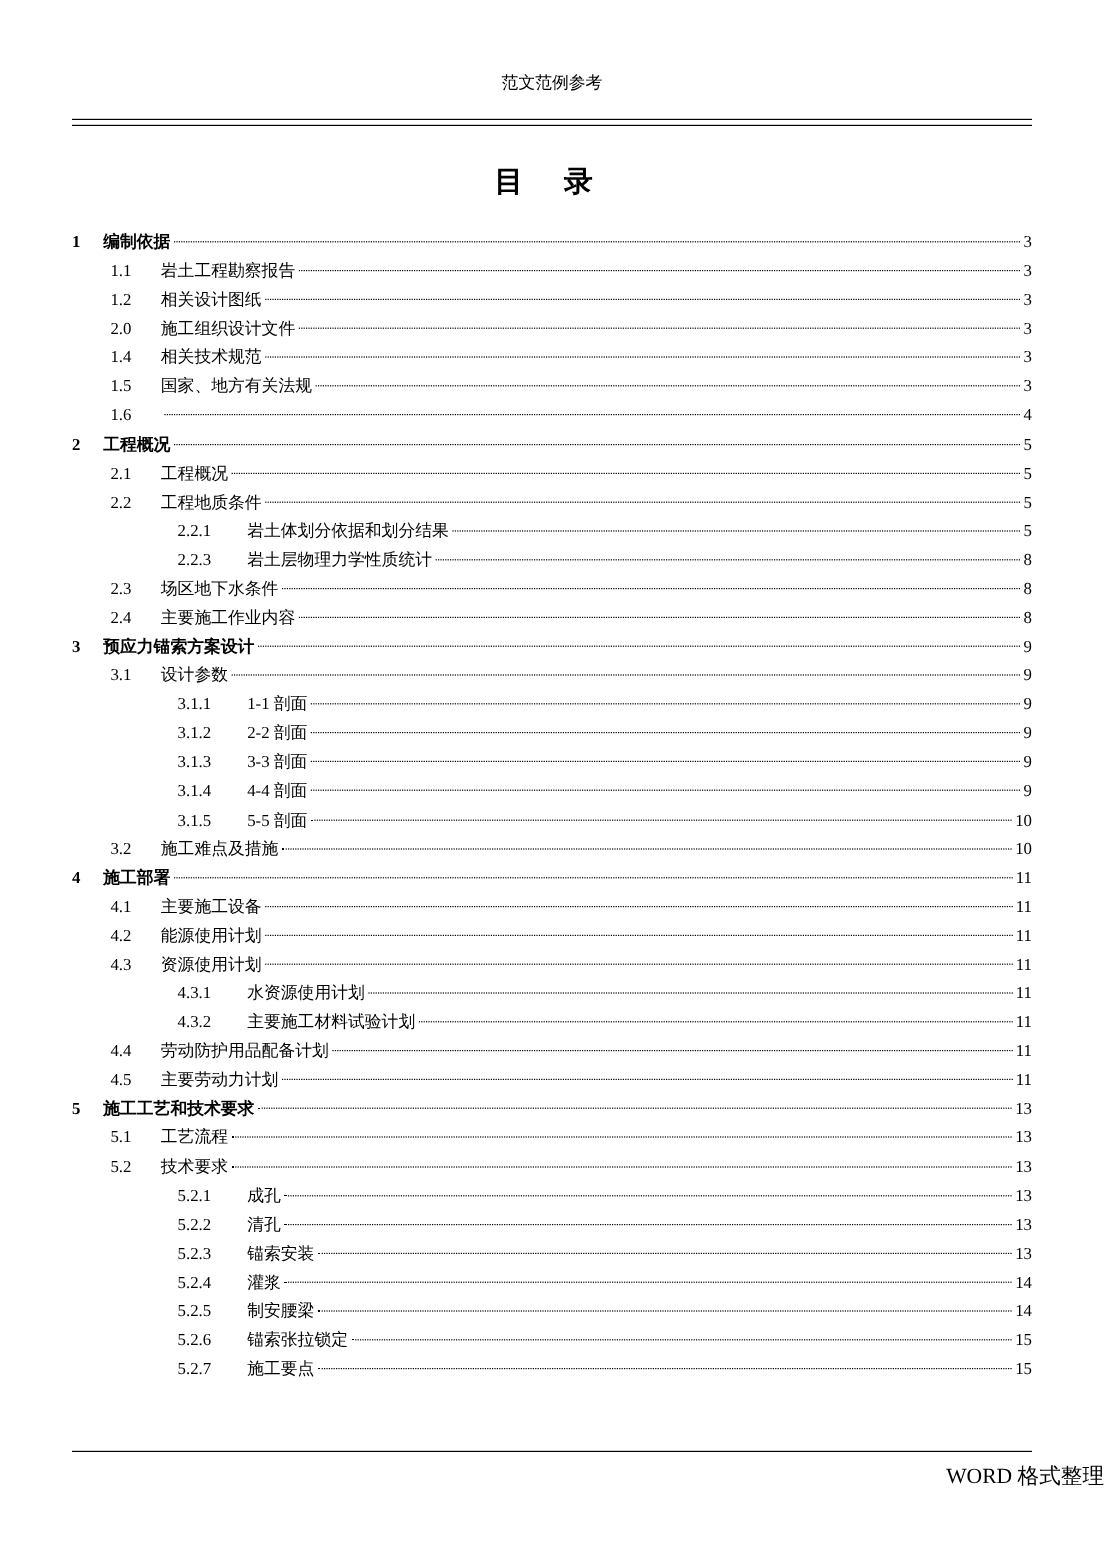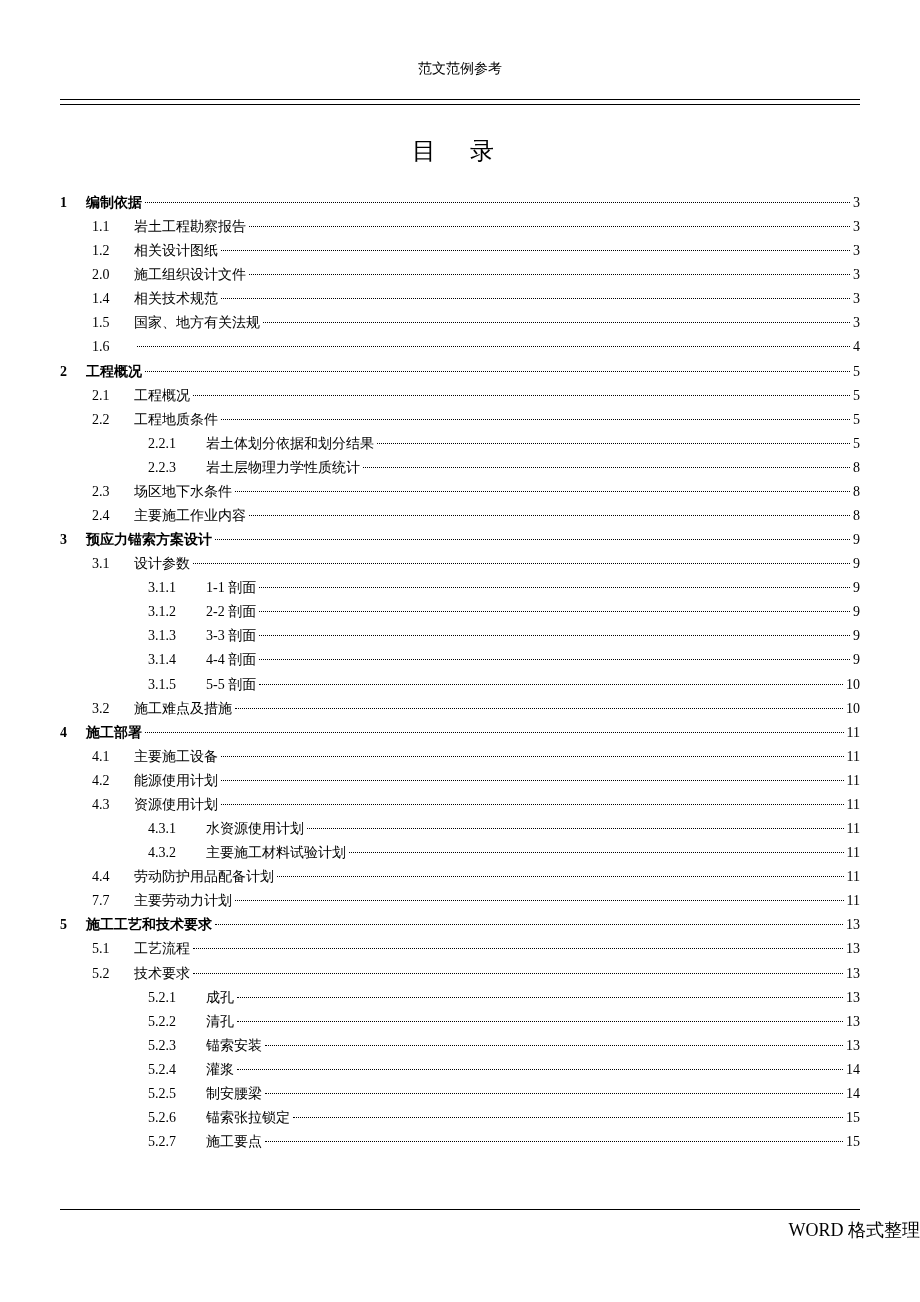--- a/index.html
+++ b/index.html
@@ -27,21 +27,21 @@
       border-bottom: 1px solid #000;
       margin-bottom: 4px;
     }
     .header-underline {
       border-bottom: 1px solid #000;
       margin-bottom: 30px;
     }
     .title {
       text-align: center;
       font-size: 24px;
-      font-weight: normal;
+      font-weight: bold;
       letter-spacing: 14px;
       margin-bottom: 24px;
     }
     .toc {
       font-size: 14px;
       line-height: 1.72;
     }
     .toc-row {
       display: flex;
       align-items: baseline;
@@ -274,21 +274,21 @@
         <span class="toc-dots"></span>
         <span class="toc-page">11</span>
       </div>
       <div class="toc-row lvl-2">
         <span class="toc-num">4.4</span>
         <span class="toc-label">劳动防护用品配备计划</span>
         <span class="toc-dots"></span>
         <span class="toc-page">11</span>
       </div>
       <div class="toc-row lvl-2">
-        <span class="toc-num">7.7</span>
+        <span class="toc-num">4.5</span>
         <span class="toc-label">主要劳动力计划</span>
         <span class="toc-dots"></span>
         <span class="toc-page">11</span>
       </div>
       <div class="toc-row lvl-1">
         <span class="toc-num">5</span>
         <span class="toc-label">施工工艺和技术要求</span>
         <span class="toc-dots"></span>
         <span class="toc-page">13</span>
       </div>

